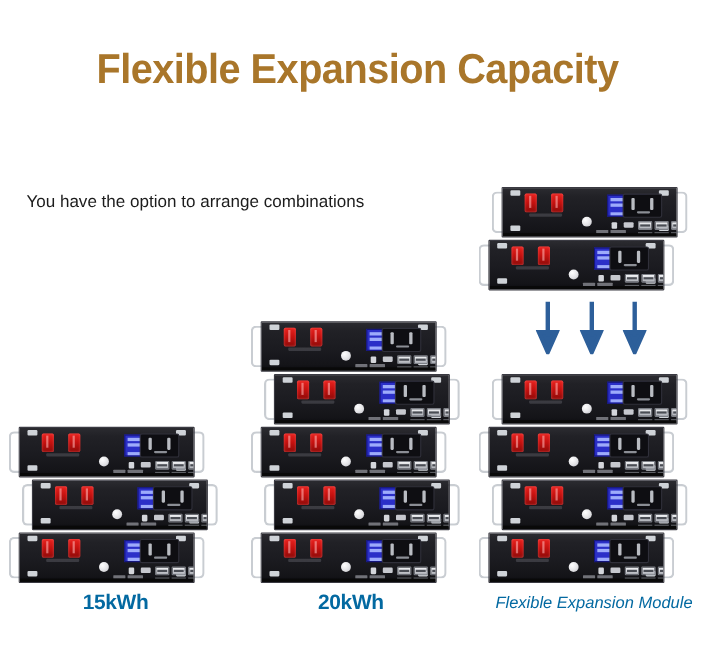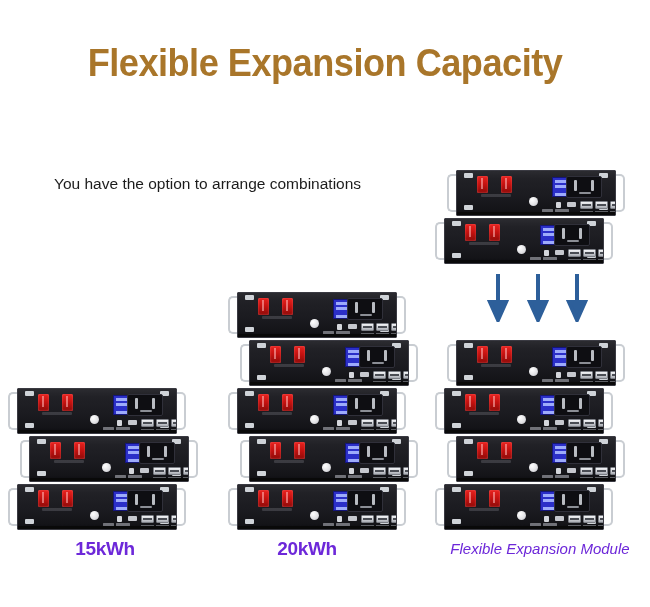--- a/index.html
+++ b/index.html
@@ -39,27 +39,27 @@
   
   .intro {
     position: absolute;
     left: 24px;
     top: 171px;
     width: 380px;
     font-size: 15.5px;
     line-height: 26px;
     color: #1c1c1c;
   }
-  .intro-line { display: block; white-space: nowrap; margin-left: 30px; }
+  .intro-line { display: block; white-space: nowrap; }
 
   
   .stack-label {
     position: absolute;
     text-align: center;
-    color: #6d28d9;
+    color: #0369a1;
     white-space: nowrap;
   }
   .stack-label.bold { font-weight: bold; font-size: 19px; letter-spacing: -0.3px; }
   .stack-label.reg  { font-weight: normal; font-size: 15px; font-style: italic; }
 
   
   .module {
     position: absolute;
     width: 178px;
     height: 46px;
@@ -823,17 +823,17 @@
           <div class="port p3"></div>
           <div class="port-cap c1"></div>
           <div class="port-cap c2"></div>
           <div class="port-cap c3"></div>
         </div>
       </div>
     </div>
 
   <div class="stack-label bold" style="left:10px; top:538px; width:190px;">15kWh</div>
 
-  <div class="stack-label bold" style="left:212px; top:538px; width:190px;">20kWh</div>
+  <div class="stack-label bold" style="left:224px; top:538px; width:190px;">20kWh</div>
 
   <div class="stack-label reg" style="left:435px; top:540px; width:210px;">Flexible Expansion Module</div>
 
 </div>
 
 </body></html>

